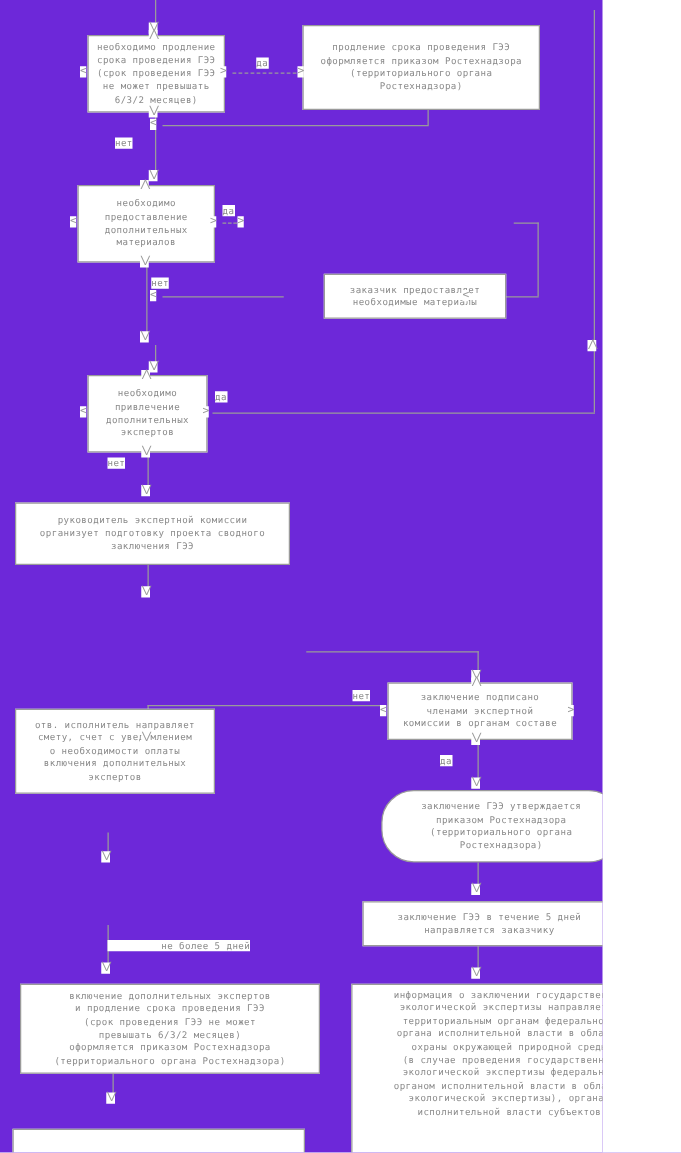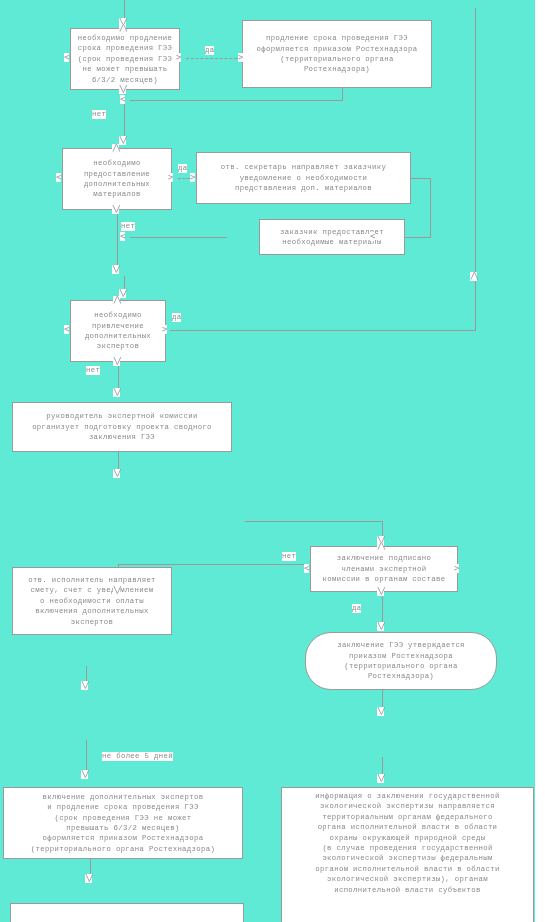--- a/index.html
+++ b/index.html
@@ -5,25 +5,24 @@
   html, body {
     margin: 0;
     padding: 0;
     background: #ffffff;
   }
   body {
     font-family: "DejaVu Sans Mono", "Liberation Mono", monospace;
   }
   #flowchart {
     position: relative;
-    width: 535px;
+    width: 482px;
     height: 922px;
-    background: #5eead4;
+    background: #6d28d9;
     overflow: hidden;
-    font-family: Liberation Mono, monospace;
   }
   
   .node {
     position: absolute;
     box-sizing: border-box;
     border: 1px solid #9a9a9a;
     background: #ffffff;
     color: #8a8a8a;
     font-size: 7.3px;
     line-height: 10.4px;
@@ -125,23 +124,20 @@
 материалов</div>
   <div class="arw up" style="left:112px; top:144px;"></div>
   <div class="arw left" style="left:56px; top:173px;"></div>
   <div class="arw right" style="left:168px; top:173px;"></div>
   <div class="arw down" style="left:112px; top:205px;"></div>
 
   <div class="elabel" style="left:178px; top:164px;">да</div>
   <div class="dline" style="left:178px; top:178px; width:16px;"></div>
   <div class="arw right" style="left:190px; top:173px;"></div>
 
-  <div class="node" style="left:196px; top:152px; width:215px; height:52px;">отв. секретарь направляет заказчику
-уведомление о необходимости
-представления доп. материалов</div>
 
   <div class="hline" style="left:411px; top:178px; width:20px;"></div>
   <div class="vline" style="left:430px; top:178px; height:59px;"></div>
   <div class="hline" style="left:380px; top:237px; width:51px;"></div>
   <div class="arw left" style="left:370px; top:232px;"></div>
 
   <div class="node" style="left:226px; top:219px; width:146px; height:36px;margin-left:33px;">заказчик предоставляет
 необходимые материалы</div>
 
   <div class="hline" style="left:130px; top:237px; width:97px;"></div>
@@ -200,42 +196,44 @@
   <div class="arw down" style="left:377px; top:622px;"></div>
 
   <div class="node" style="left:12px; top:567px; width:160px; height:68px;">отв. исполнитель направляет
 смету, счет с уведомлением
 о необходимости оплаты
 включения дополнительных
 экспертов</div>
   <div class="vline" style="left:86px; top:666px; height:18px;"></div>
   <div class="arw down" style="left:81px; top:681px;"></div>
 
-  <div class="elabel" style="left:102px; top:752px;">не более 5 дней</div>
+  <div class="elabel" style="left:86px; top:752px;padding-left:43px;">не более 5 дней</div>
   <div class="vline" style="left:86px; top:740px; height:32px;"></div>
   <div class="arw down" style="left:81px; top:770px;"></div>
 
-  <div class="node" style="left:3px; top:787px; width:240px; height:72px;">включение дополнительных экспертов
+  <div class="node" style="left:16px; top:787px; width:240px; height:72px;">включение дополнительных экспертов
 и продление срока проведения ГЭЭ
 (срок проведения ГЭЭ не может
 превышать 6/3/2 месяцев)
 оформляется приказом Ростехнадзора
 (территориального органа Ростехнадзора)</div>
   <div class="vline" style="left:90px; top:859px; height:18px;"></div>
   <div class="arw down" style="left:85px; top:874px;"></div>
 
   <div class="node" style="left:10px; top:903px; width:234px; height:30px;"></div>
 
   <div class="node" style="left:305px; top:632px; width:192px; height:58px;border-radius:26px;">заключение ГЭЭ утверждается
 приказом Ростехнадзора
 (территориального органа
 Ростехнадзора)</div>
   <div class="vline" style="left:382px; top:690px; height:20px;"></div>
   <div class="arw down" style="left:377px; top:707px;"></div>
 
+  <div class="node" style="left:290px; top:721px; width:203px; height:36px;">заключение ГЭЭ в течение 5 дней
+направляется заказчику</div>
   <div class="vline" style="left:382px; top:757px; height:20px;"></div>
   <div class="arw down" style="left:377px; top:774px;"></div>
 
   <div class="node" style="left:281px; top:787px; width:253px; height:140px; align-items:flex-start; padding-top:3px;">информация о заключении государственной
 экологической экспертизы направляется
 территориальным органам федерального
 органа исполнительной власти в области
 охраны окружающей природной среды
 (в случае проведения государственной
 экологической экспертизы федеральным

